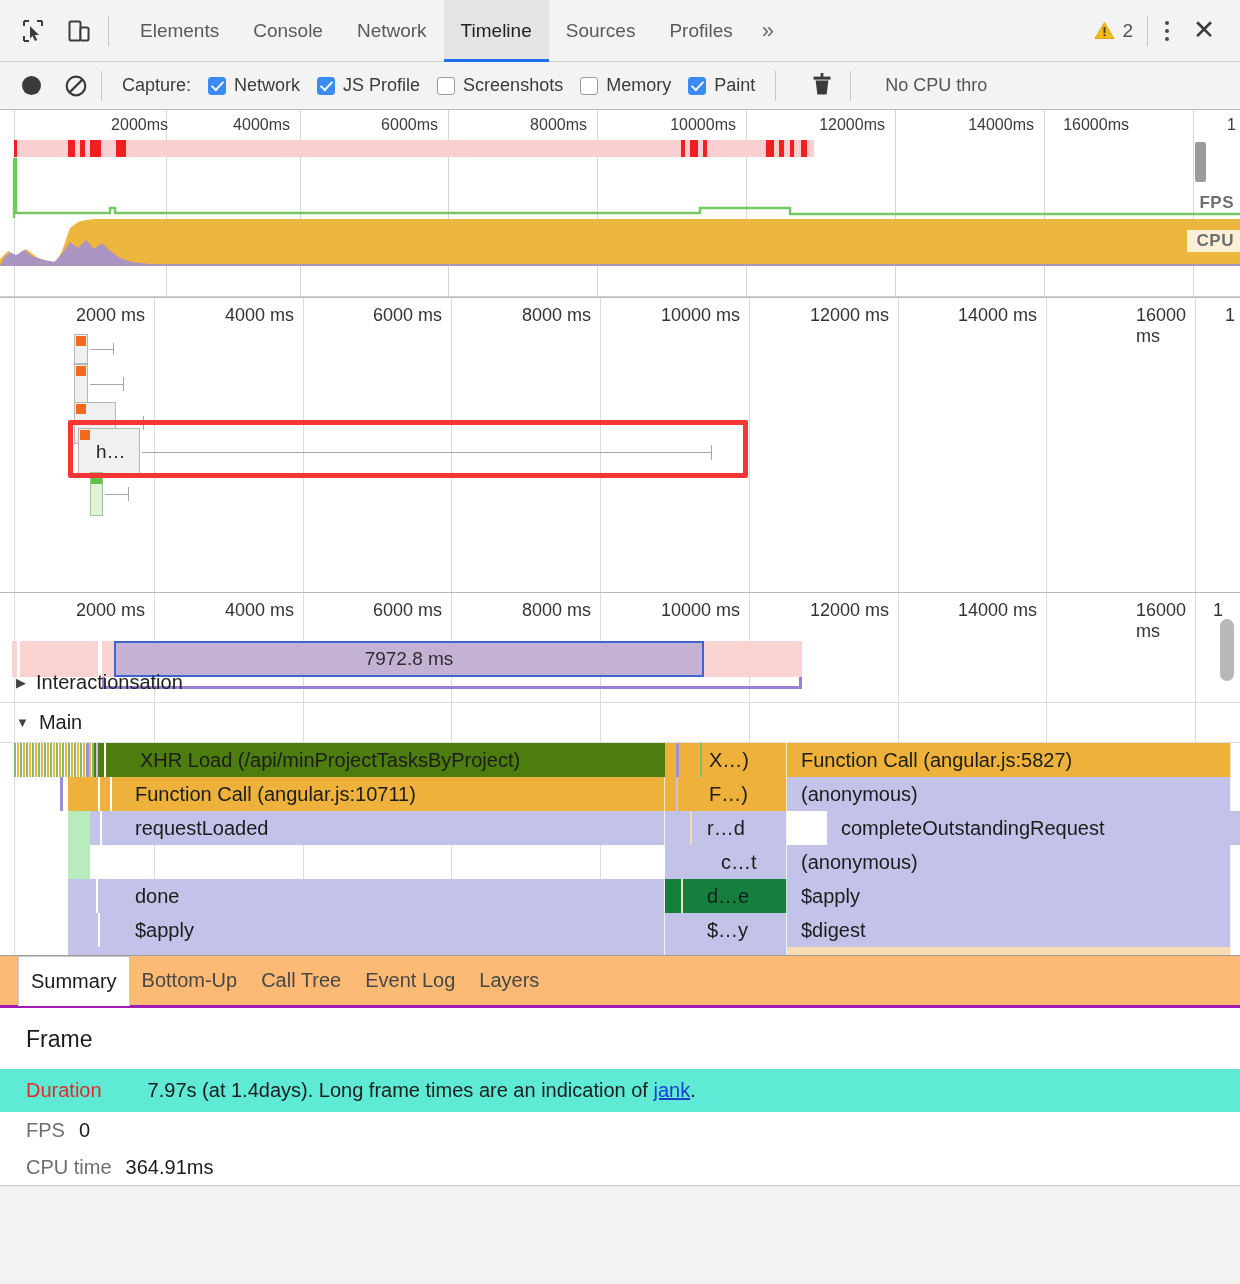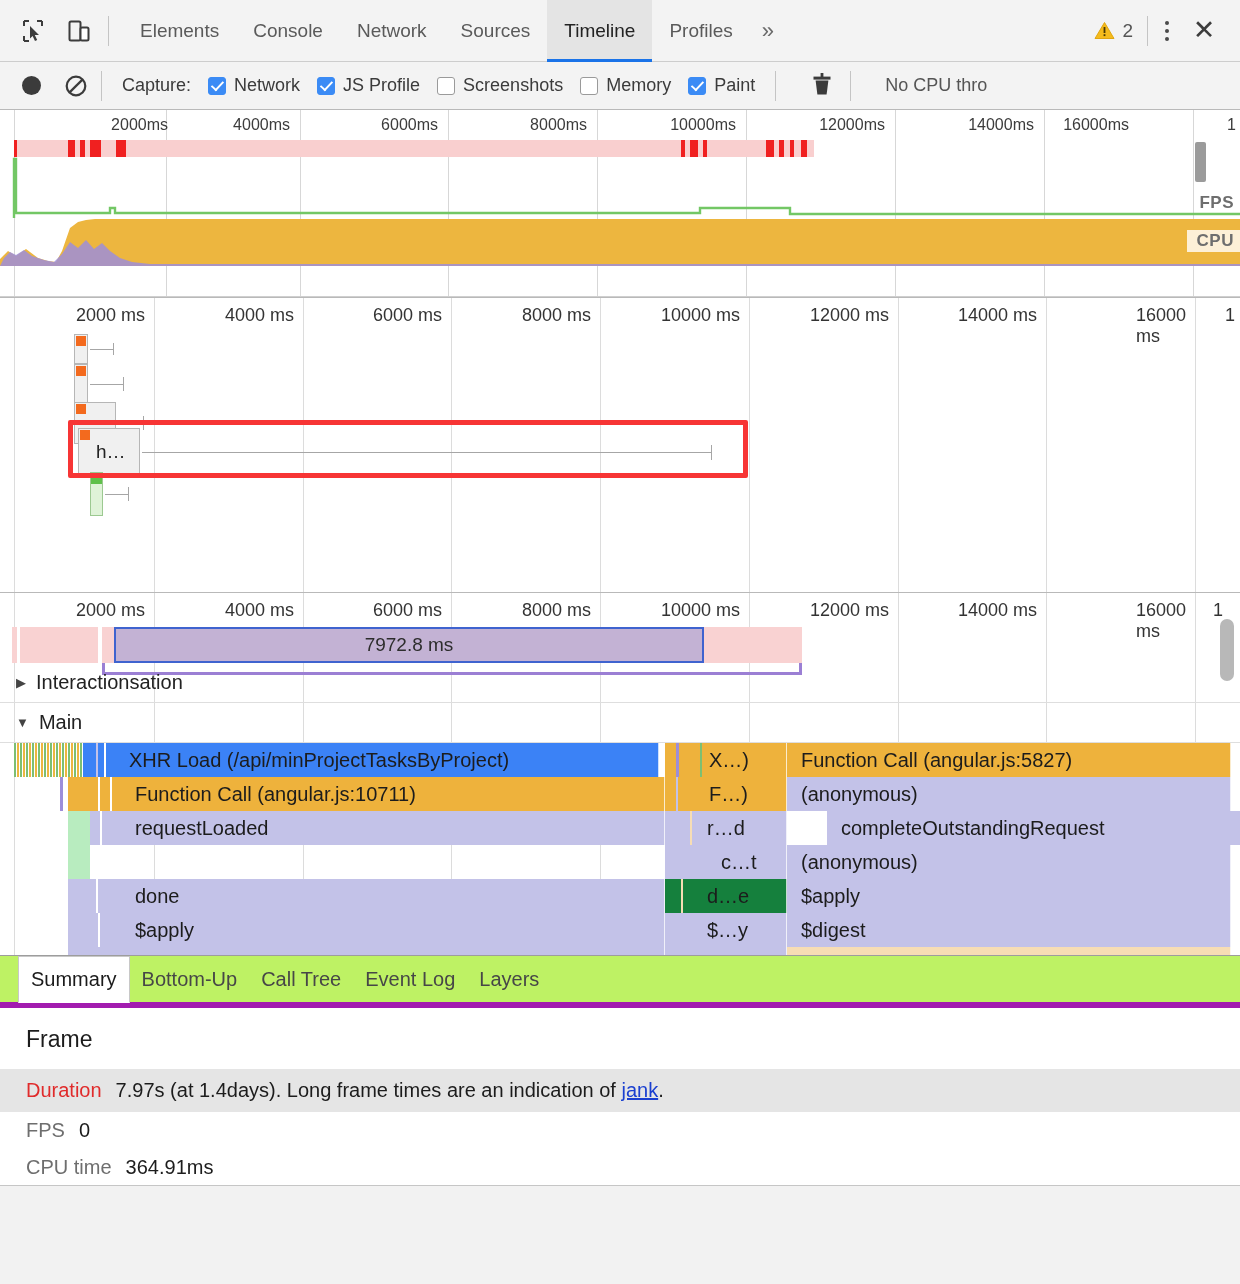--- a/index.html
+++ b/index.html
@@ -126,21 +126,21 @@
   .flamepane {
     position:absolute; left:0; top:593px; width:1240px; height:362px;
     background:#fff; overflow:hidden;
   }
   .fl-ruler { position:absolute; left:0; top:0; width:1240px; height:34px; }
   .fl-ruler .tk {
     position:absolute; top:7px; font-size:18px; color:#333;
     transform:translateX(-100%); padding-right:5px;
   }
   .fl-grid { position:absolute; left:0; top:0; height:362px; width:1px; background:#dcdcdc; }
-  .framerow { position:absolute; left:0; top:34px; height:36px; width:100%; }
+  .framerow { position:absolute; left:0; top:48px; height:36px; width:100%; }
   .frame-pink { position:absolute; top:0; height:36px; background:#f9d2d2; }
   .frame-sel {
     position:absolute; top:0; height:36px; background:#c3b2d4;
     border:2px solid #3f63cf; display:flex; align-items:center; justify-content:center;
     font-size:19px; color:#2d2d2d;
   }
   .sel-bracket { position:absolute; height:12px; border:3px solid #9b7fd4; border-top:none; }
   .grouprow {
     position:absolute; left:0; width:100%; height:40px;
     display:flex; align-items:center; border-bottom:1px solid #dedede;
@@ -158,35 +158,35 @@
     position:absolute; right:6px; width:14px; border-radius:7px;
     background:#b8b8b8; cursor:pointer;
   }
 
   
   .drawer {
     position:absolute; left:0; top:955px; width:1240px; height:329px;
     background:#fff; border-top:1px solid #9d9d9d;
   }
   .dtabs {
-    position:relative; height:52px; background:#bef264;
-    border-bottom:6px solid #a21caf; display:flex; align-items:stretch; padding-left:18px;
+    position:relative; height:52px; background:#fdba74;
+    border-bottom:3px solid #a21caf; display:flex; align-items:stretch; padding-left:18px;
   }
   .dtab {
     display:flex; align-items:center; padding:0 12px; font-size:20px;
     color:#474747; cursor:pointer;
   }
   .dtab.active {
     background:#fff; border:1px solid #c8c8c8; border-bottom-color:#fff;
     margin-bottom:-1px; color:#1b1b1b;
   }
   .dcontent { padding:18px 0 0 0; }
   .dtitle { font-size:23px; color:#1c1c1c; padding:0 26px 16px; }
   .drow { display:flex; align-items:baseline; padding:7px 26px; font-size:20px; }
-  .drow.alert { background:#e5e5e5; padding-top:10px; padding-bottom:10px; }
+  .drow.alert { background:#5eead4; padding-top:10px; padding-bottom:10px;gap:32px; }
   .dkey { color:#6e6e6e; min-width:0; }
   .dkey.red { color:#e02b2b; }
   .dval { color:#1c1c1c; margin-left:14px; }
   .dlink { color:#1a3fd0; text-decoration:underline; cursor:pointer; }
   .dfooter {
     position:absolute; left:0; right:0; bottom:0; height:99px;
     background:#f2f2f2; border-top:1px solid #c6c6c6;
   }
 </style>
 </head>
@@ -213,25 +213,25 @@
     <div class="tabs">
       <div class="tab">
           <span>Elements</span>
         </div>
       <div class="tab">
           <span>Console</span>
         </div>
       <div class="tab">
           <span>Network</span>
         </div>
+      <div class="tab active">
+          <span>Timeline</span>
+        </div>
       <div class="tab">
           <span>Sources</span>
-        </div>
-      <div class="tab active">
-          <span>Timeline</span>
         </div>
       <div class="tab">
           <span>Profiles</span>
         </div>
       <div class="tab more">
           <span>»</span>
         </div>
     </div>
     <div class="tabbar-right">
       <div class="warn-group">
@@ -475,21 +475,21 @@
       <span class="caret">▼</span>
       <span>Main</span>
     </div>
 
     <div class="stack" style="top:150px">
 
       <div class="srow" style="top:0">
         <div class="seg" style="left:14px;width:140px;background:
           repeating-linear-gradient(90deg,#7dbf72 0 2px,#fff 2px 3px,#edb63f 3px 5px,#fff 5px 6px)"></div>
         <div class="seg" style="left:86px;width:3px;background:#9d8ed8"></div>
-        <div class="seg lab" style="left:83px;width:576px;background:#3b82f6">
+        <div class="seg lab" style="left:94px;width:576px;background:#4d7c0f">
           <span style="margin-left:38px">XHR Load (/api/minProjectTasksByProject)</span>
         </div>
         <div class="seg" style="left:96px;width:2px;background:#c3c2e8"></div>
         <div class="seg" style="left:104px;width:2px;background:#fff"></div>
         <div class="seg lab" style="left:665px;width:122px;background:#eeb23c">
           <span style="margin-left:36px">X…)</span>
         </div>
         <div class="seg" style="left:676px;width:3px;background:#9d8ed8"></div>
         <div class="seg" style="left:700px;width:2px;background:#7dbf72"></div>
         <div class="seg lab" style="left:787px;width:444px;background:#eeb23c">

